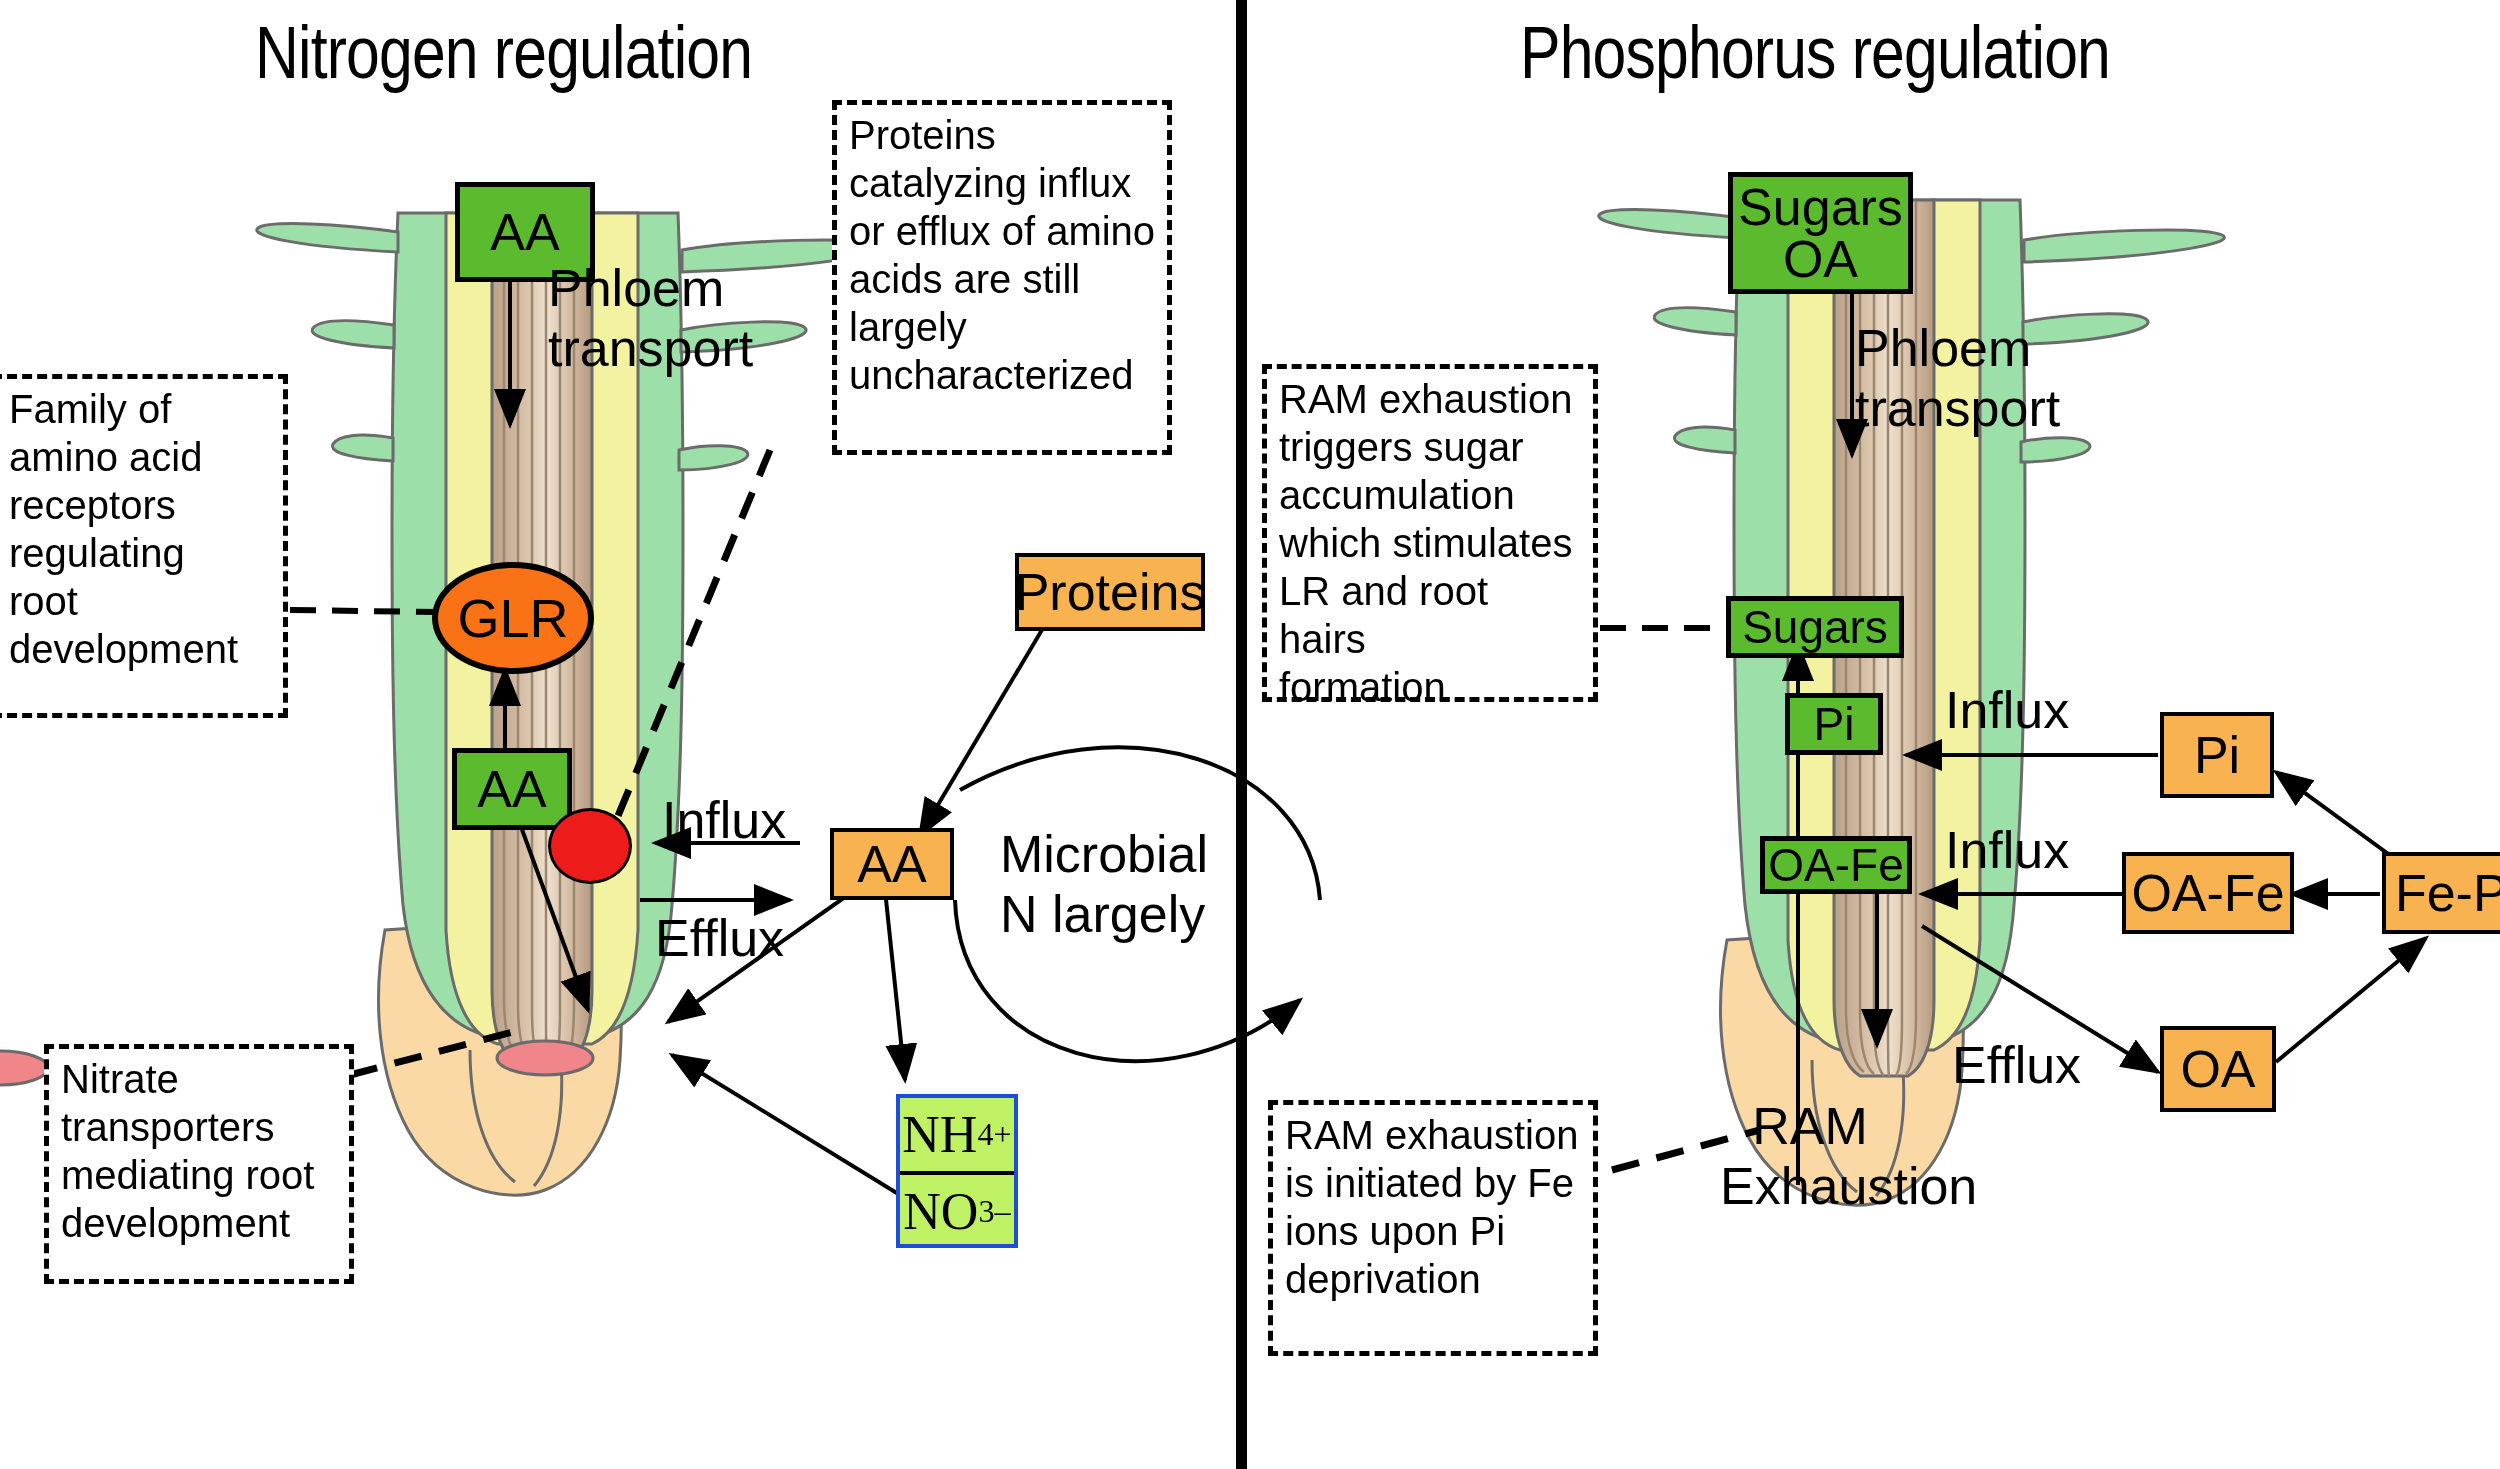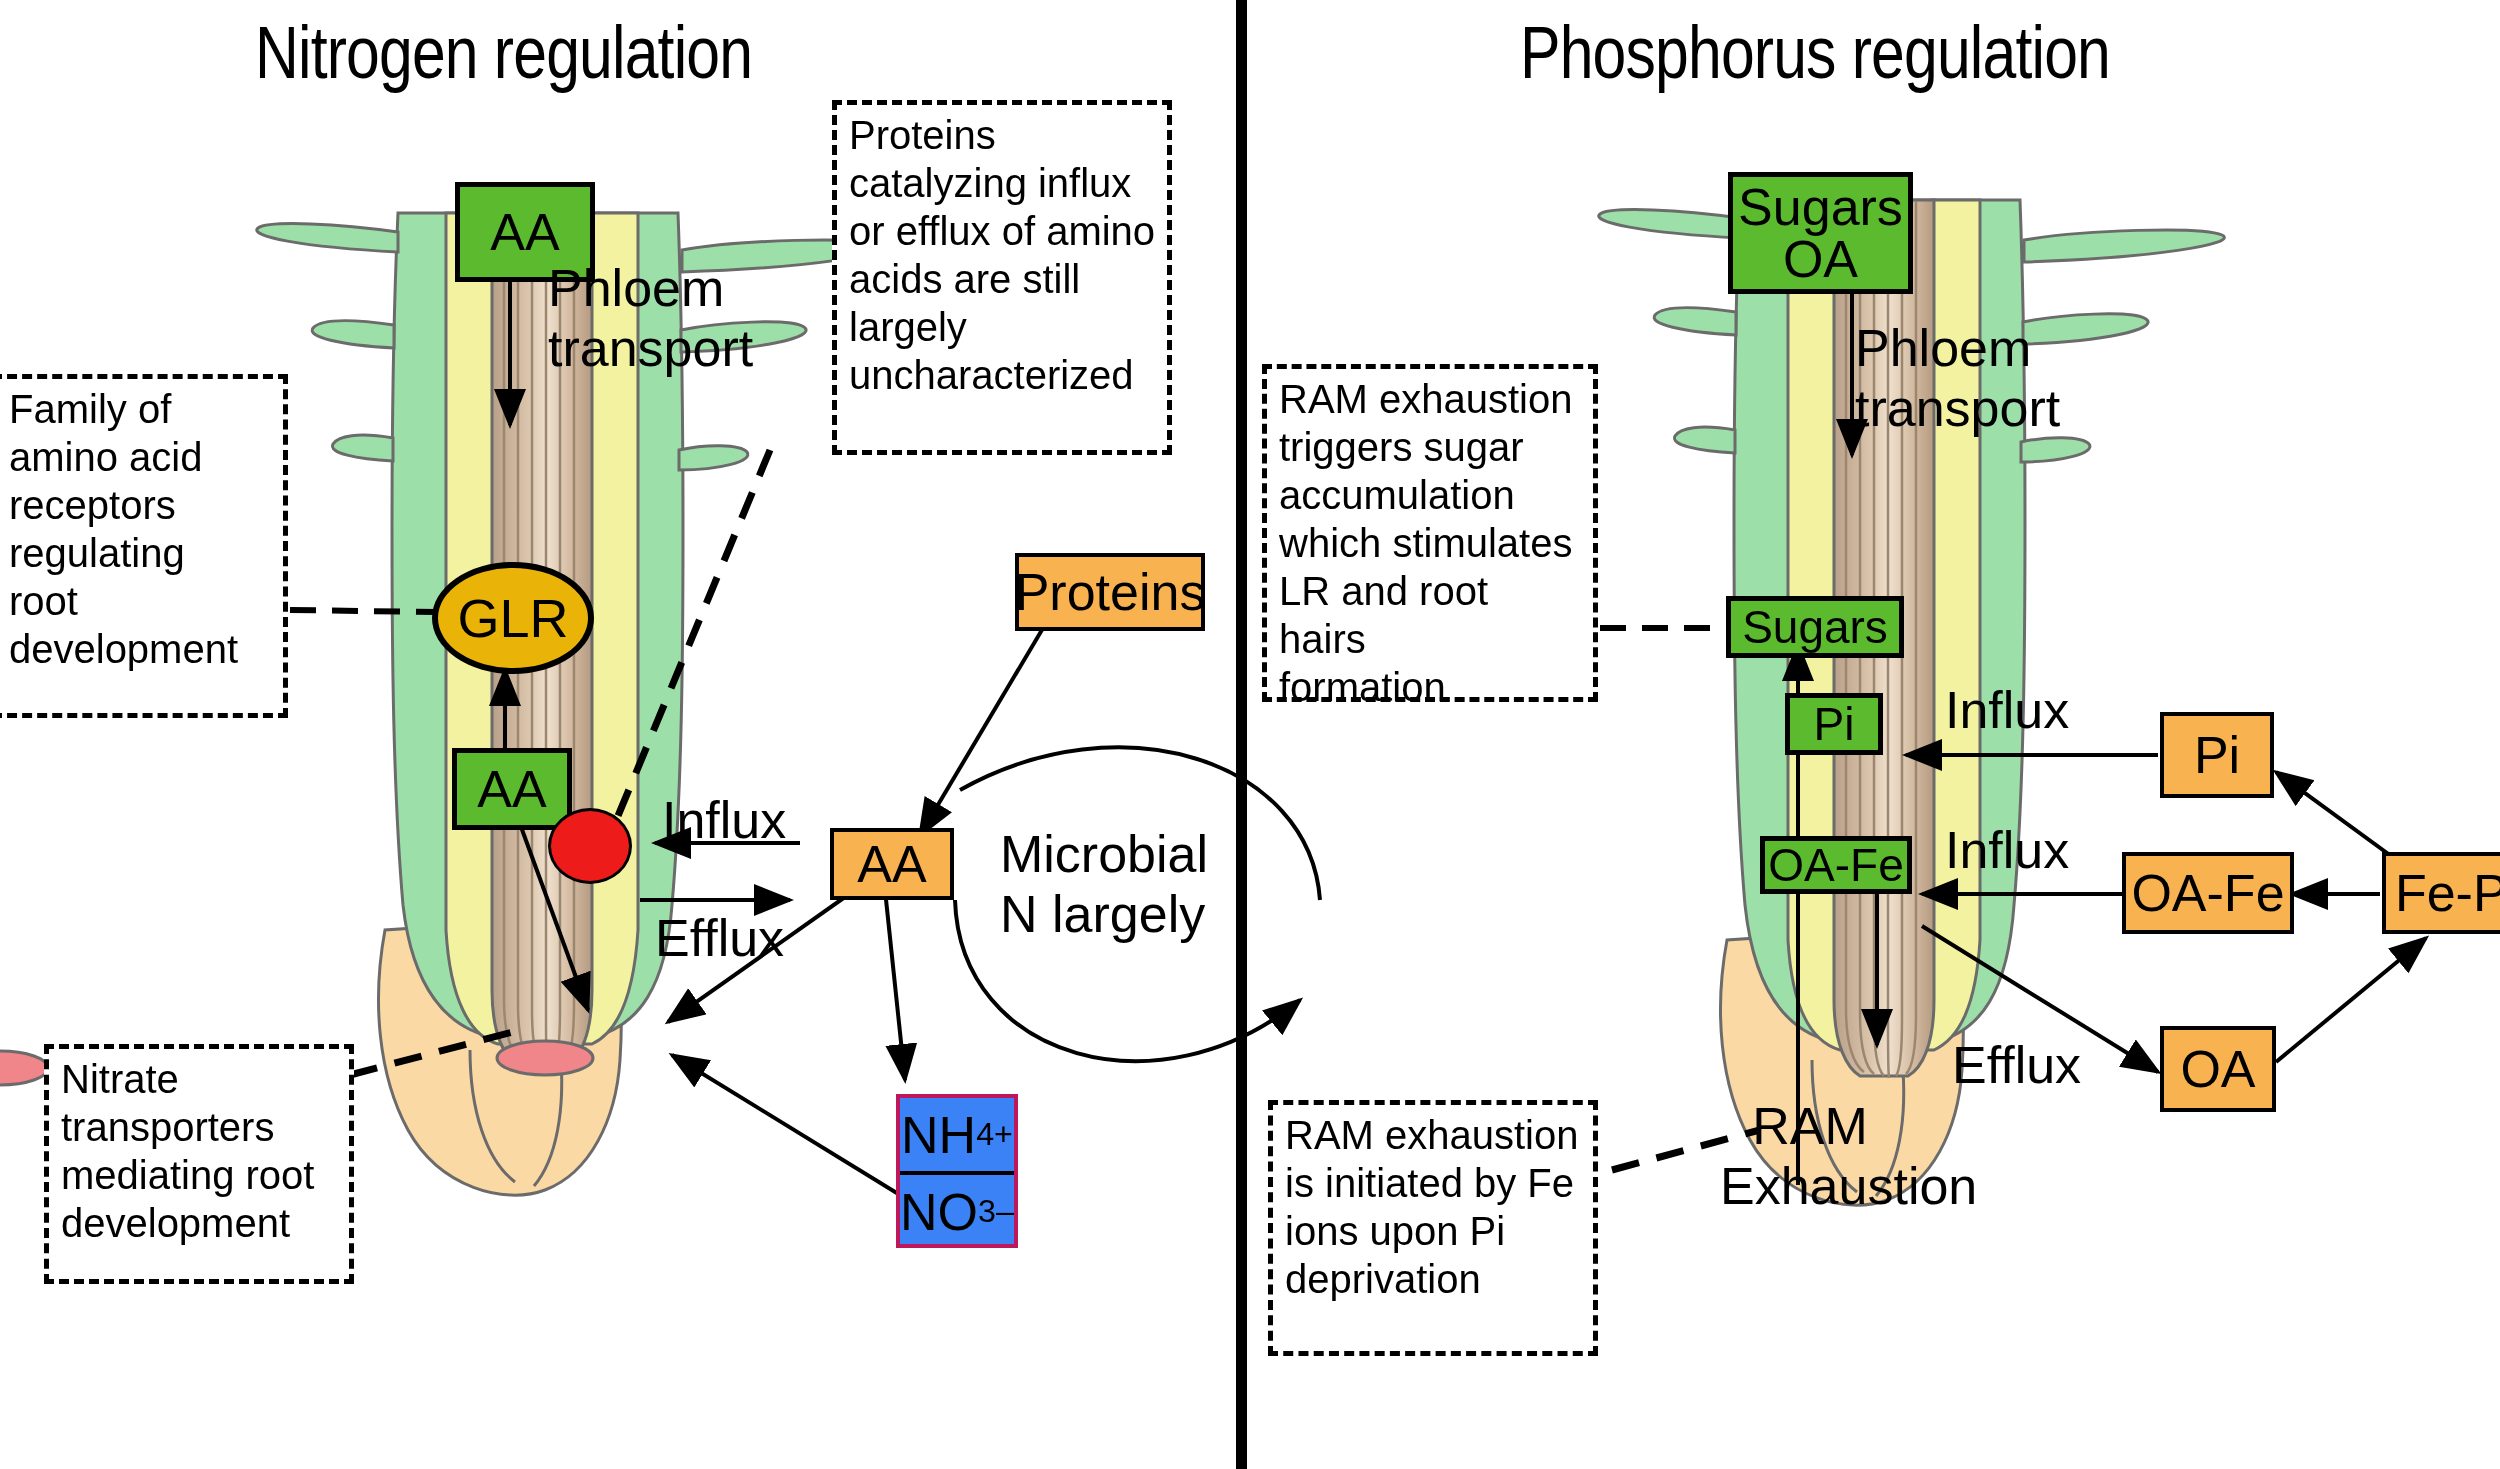--- a/index.html
+++ b/index.html
@@ -12,27 +12,27 @@
   .divider{position:absolute;left:1236px;top:0;width:11px;height:1469px;background:#000;}
   .note{position:absolute;border:5px dashed #000;background:#fff;box-sizing:border-box;
         font-size:40px;line-height:1.20;padding:6px 10px 10px 12px;}
   .plabel{position:absolute;font-size:52px;line-height:1.16;white-space:pre;}
   .gbox{position:absolute;background:#5cba2e;border:5px solid #000;box-sizing:border-box;
         display:flex;align-items:center;justify-content:center;text-align:center;
         font-size:52px;line-height:1.0;}
   .obox{position:absolute;background:#f9b250;border:4px solid #000;box-sizing:border-box;
         display:flex;align-items:center;justify-content:center;text-align:center;
         font-size:52px;line-height:1.0;}
-  .ell{position:absolute;background:#eab308;border:6px solid #000;border-radius:50%;
+  .ell{position:absolute;background:#f97316;border:6px solid #000;border-radius:50%;
        display:flex;align-items:center;justify-content:center;font-size:54px;}
   .reddot{position:absolute;background:#ee1b1b;border:3px solid #000;border-radius:50%;}
   svg.ov{position:absolute;left:0;top:0;width:2500px;height:1469px;overflow:visible;}
   .sub{font-size:0.62em;vertical-align:-0.30em;}
   .sup{font-size:0.62em;vertical-align:0.42em;}
-  .ionbox{position:absolute;background:#3b82f6;border:4px solid #be185d;box-sizing:border-box;}
+  .ionbox{position:absolute;background:#bef264;border:4px solid #1d4ed8;box-sizing:border-box;font-family:Liberation Serif, serif;}
   .ionrow{height:50%;display:flex;align-items:center;justify-content:center;font-size:52px;}
   .ionrow.top{border-bottom:4px solid #000;}
 </style>
 </head>
 <body>
 
 <div id="root-canvas">
 
   <svg class="ov" viewBox="0 0 2500 1469">
     <defs>

